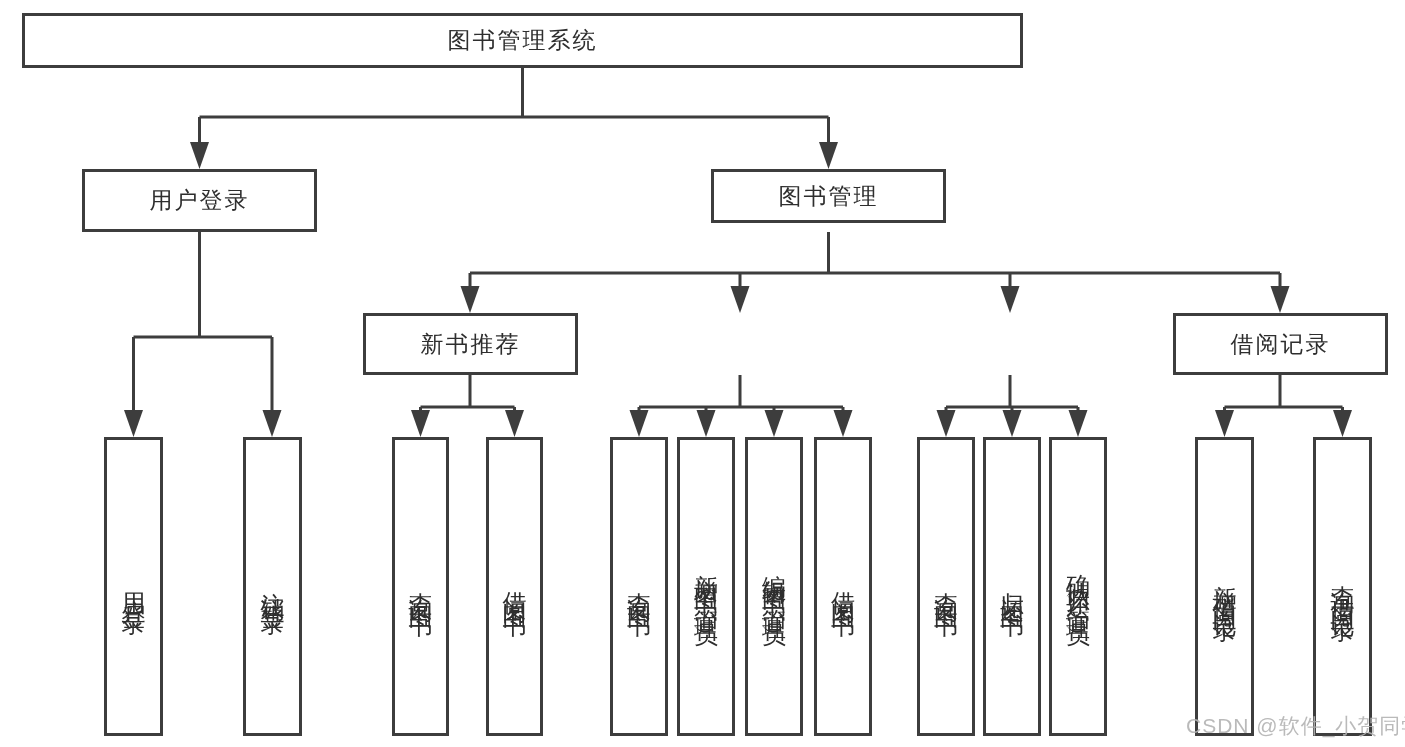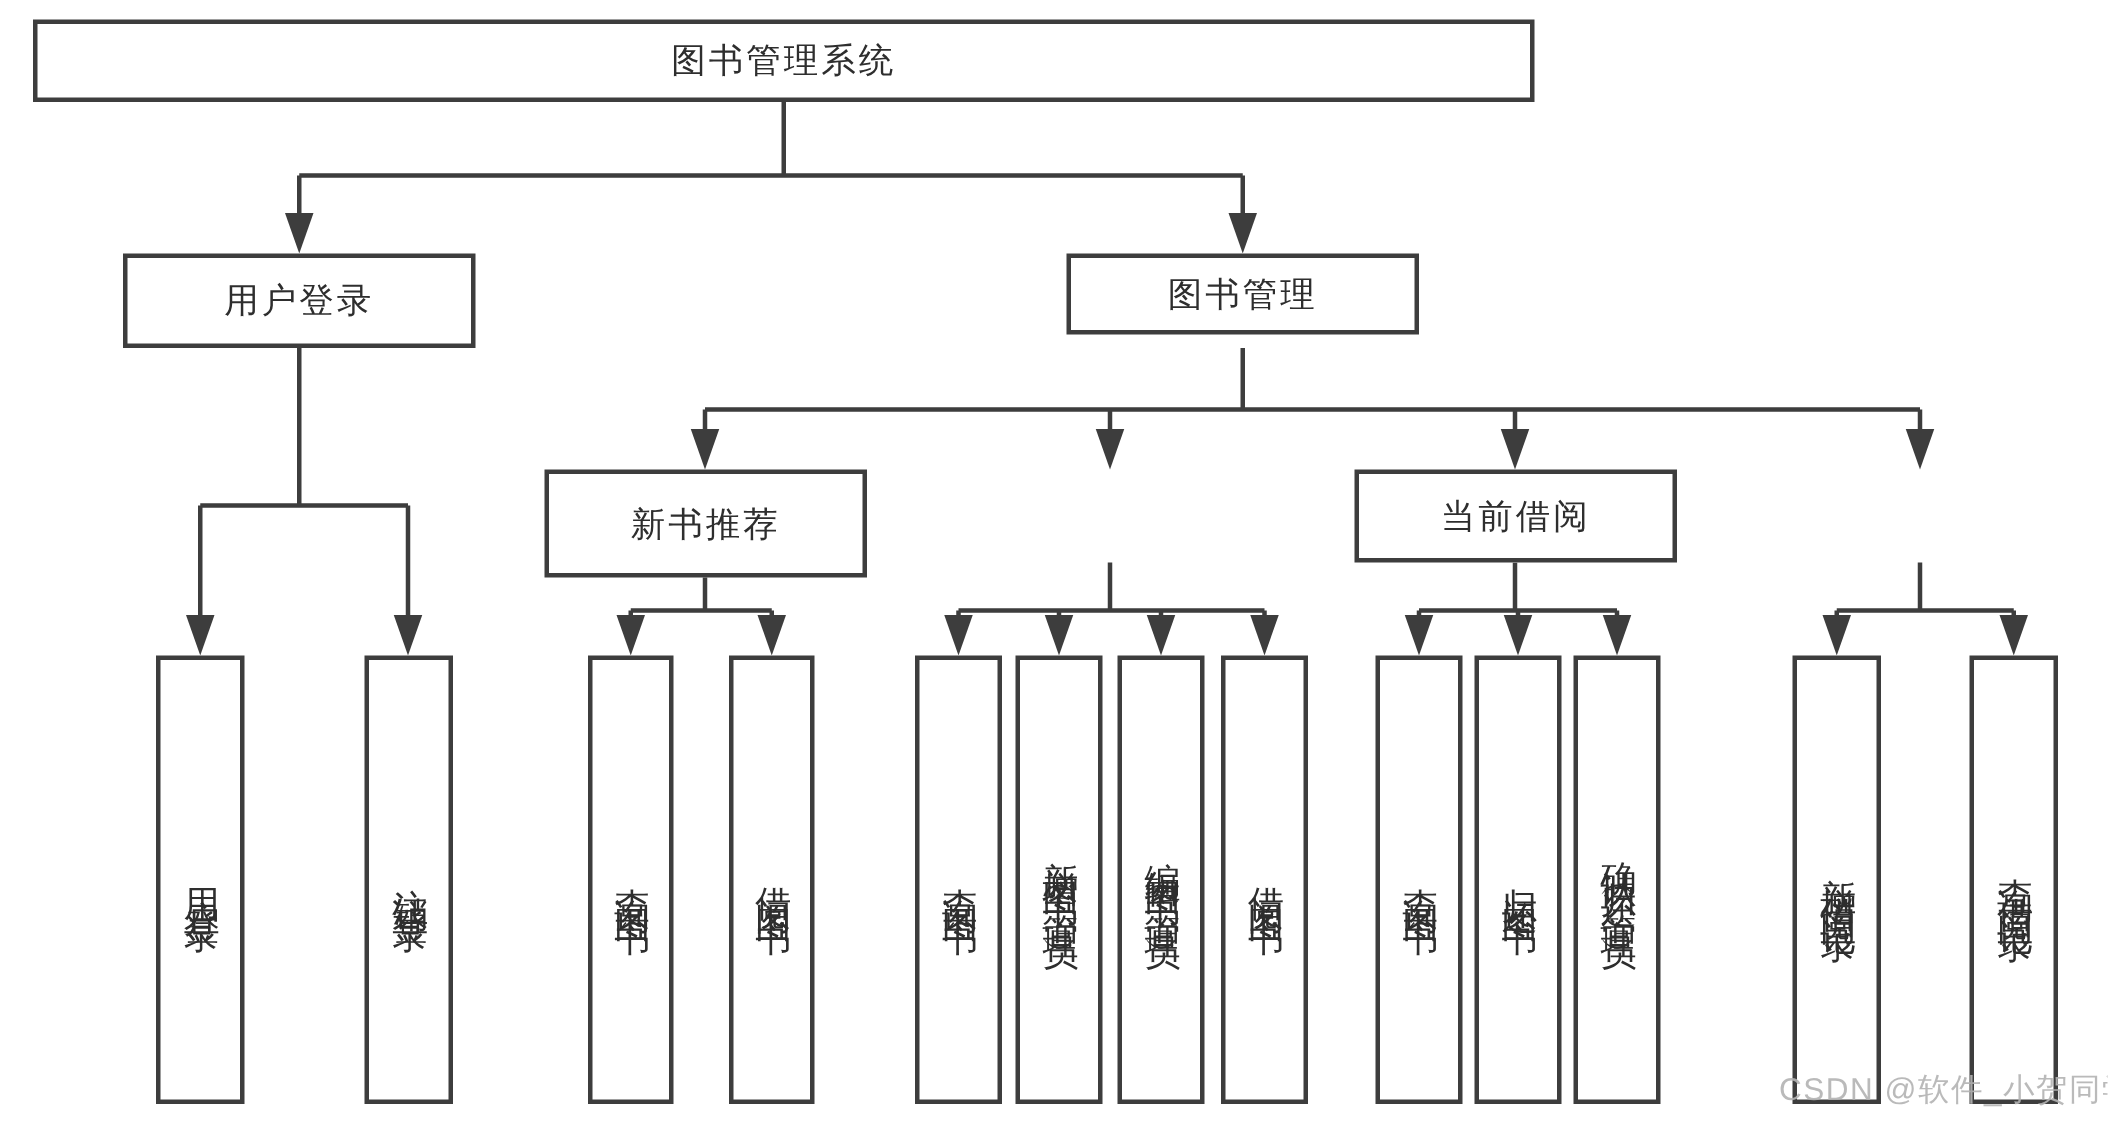--- a/index.html
+++ b/index.html
@@ -94,25 +94,25 @@
     <span>图书管理系统</span>
   </div>
 
   <div class="node h-node" style="left:82px;top:169px;width:235px;height:63px">
     <span>用户登录</span>
   </div>
   <div class="node h-node" style="left:711px;top:169px;width:235px;height:54px">
     <span>图书管理</span>
   </div>
 
-  <div class="node h-node" style="left:363px;top:313px;width:215px;height:72px">
+  <div class="node h-node" style="left:363px;top:313px;width:215px;height:62px">
     <span>新书推荐</span>
   </div>
-  <div class="node h-node" style="left:903px;top:313px;width:215px;height:62px">
-    <span>当前借阅</span>
+  <div class="node h-node" style="left:1173px;top:313px;width:215px;height:62px">
+    <span>借阅记录</span>
   </div>
 
   <div class="node v-node" style="left:104px;top:437px;width:59px;height:299px">
     <span>用户登录</span>
   </div>
   <div class="node v-node" style="left:243px;top:437px;width:59px;height:299px">
     <span>注销登录</span>
   </div>
 
   <div class="node v-node" style="left:392px;top:437px;width:57px;height:299px">

